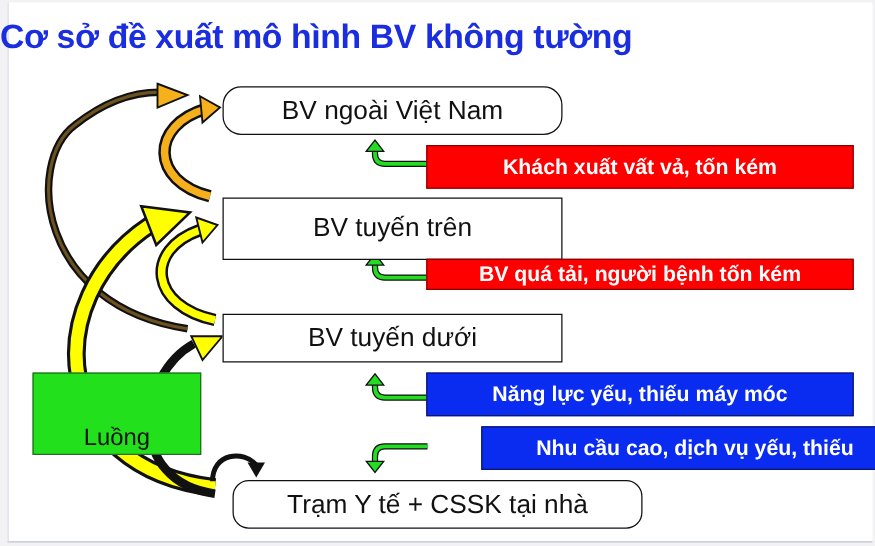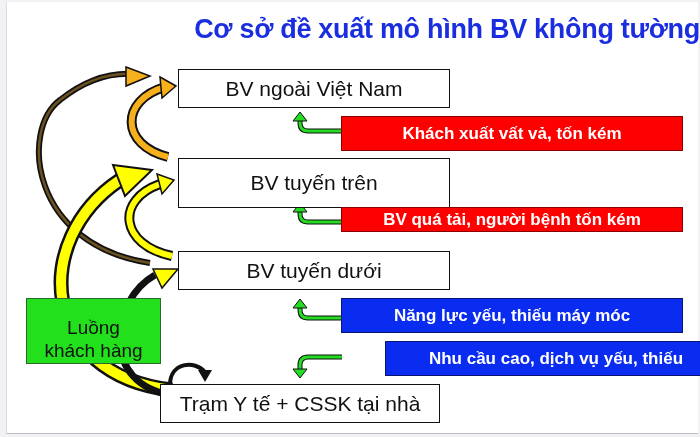--- a/index.html
+++ b/index.html
@@ -1,20 +1,20 @@
 <!DOCTYPE html>
 <html><head>
 <meta charset="utf-8">
 <style>
   html, body { margin: 0; padding: 0; }
   body { width: 700px; height: 437px; background: #f2f2f4; position: relative; overflow: hidden;
          font-family: "Liberation Sans", "DejaVu Sans", sans-serif; }
   .slide { position: absolute; left: 6px; top: 2px; width: 692px; height: 432px; background: #ffffff;
            border-left: 1px solid #d8dce4; border-bottom: 1px solid #b9c0cc; box-sizing: border-box; }
-  .title { position: absolute; left: 0; top: 14px; width: 700px; text-align: right; color: #1a2ee0;
+  .title { position: absolute; left: 0; top: 14px; width: 700px; text-align: left; color: #1a2ee0;
            font-size: 27px; font-weight: bold; letter-spacing: -0.3px; }
   .level { position: absolute; background: #fff; border: 1.5px solid #111; box-sizing: border-box;
            display: flex; align-items: center; justify-content: center; color: #111; font-size: 21px; }
   .cause { position: absolute; box-sizing: border-box; color: #fff; font-weight: bold; font-size: 17px;
            display: flex; align-items: center; justify-content: center; border: 1px solid #6a0000; white-space: nowrap; }
   .cause.red { background: #ff0000; border-color: #8a0000; }
   .cause.blue { background: #0a2cf0; border-color: #0a1570; text-align: center; }
   .flow { position: absolute; left: 26px; top: 298px; width: 135px; height: 66px; background: #22e01c;
           border: 1px solid #2a6a2a; box-sizing: border-box; display: flex; flex-direction: column;
           align-items: center; justify-content: flex-end; color: #111; font-size: 19px; line-height: 1.2; }
@@ -78,42 +78,41 @@
     <path d="M342,318 L308,318 Q300,318 300,310 L300,305" stroke="#22dd22" stroke-width="3"></path>
     <polygon points="293,308 300,299 307,308" fill="#22dd22" stroke="#111" stroke-width="1"></polygon>
   </g>
   <g fill="none">
     <path d="M342,357 L308,357 Q300,357 300,365 L300,371" stroke="#111" stroke-width="5"></path>
     <path d="M342,357 L308,357 Q300,357 300,365 L300,371" stroke="#22dd22" stroke-width="3"></path>
     <polygon points="293,369 300,378 307,369" fill="#22dd22" stroke="#111" stroke-width="1"></polygon>
   </g>
 </svg>
 
-<div class="level" style="left:178px; top:69px; width:272px; height:39px;">
+<div class="level" style="left:178px; top:69px; width:272px; height:39px;border-radius:15px;">
   <span>BV ngoài Việt Nam</span>
 </div>
 <div class="level" style="left:178px; top:158px; width:272px; height:50px;">
   <span>BV tuyến trên</span>
 </div>
 <div class="level" style="left:178px; top:251px; width:272px; height:39px;">
   <span>BV tuyến dưới</span>
 </div>
-<div class="level" style="left:160px; top:384px; width:280px; height:39px;">
+<div class="level" style="left:186px; top:384px; width:328px; height:39px;border-radius:13px;">
   <span>Trạm Y tế + CSSK tại nhà</span>
 </div>
 
 <div class="cause red" style="left:341px; top:116px; width:342px; height:35px;">
   <span>Khách xuất vất vả, tốn kém</span>
 </div>
 <div class="cause red" style="left:341px; top:207px; width:342px; height:25px;">
   <span>BV quá tải, người bệnh tốn kém</span>
 </div>
 <div class="cause blue" style="left:341px; top:298px; width:342px; height:35px;">
   <span>Năng lực yếu, thiếu máy móc</span>
 </div>
 <div class="cause blue" style="left:341px; top:341px; width:342px; height:35px;margin-left:44px;">
   <span>Nhu cầu cao, dịch vụ yếu, thiếu</span>
 </div>
 
 <div class="flow">
   <span>Luồng</span>
-  <span>khách hàng</span>
 </div>
 
 </body></html>

